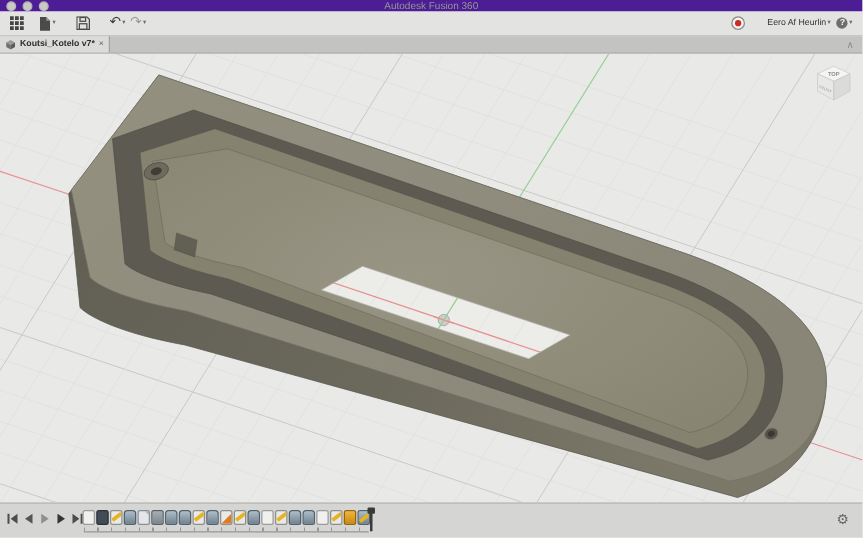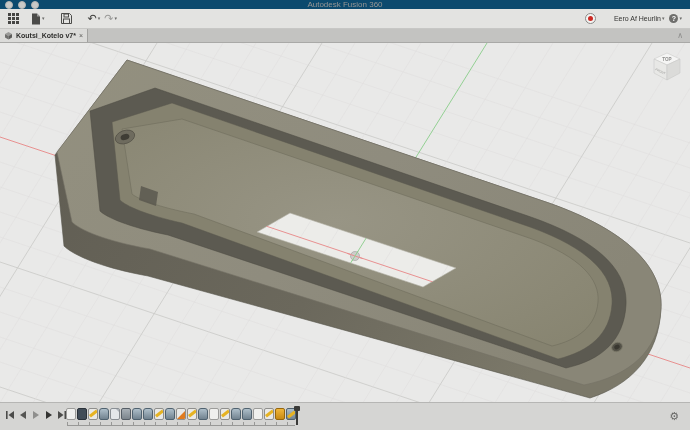--- a/index.html
+++ b/index.html
@@ -2,21 +2,21 @@
 <html><head>
 <meta charset="utf-8">
 <style>
   html,body{margin:0;padding:0;}
   body{width:690px;height:430px;overflow:hidden;background:#e9e9e8;
        font-family:"Liberation Sans","DejaVu Sans",sans-serif;
        -webkit-font-smoothing:antialiased;}
   .window{width:690px;height:430px;display:flex;flex-direction:column;}
 
   
-  .titlebar{height:9px;background:#0c4a6e;display:flex;align-items:center;position:relative;flex:0 0 auto;}
+  .titlebar{height:9px;background:#4c1d95;display:flex;align-items:center;position:relative;flex:0 0 auto;}
   .tl-dot{width:6px;height:6px;border-radius:50%;background:#c9c9c7;border:0.5px solid #b4b4b2;margin-left:5px;}
   .win-title{position:absolute;left:0;right:0;text-align:center;font-size:8px;color:#969694;line-height:9px;}
 
   
   .toolbar{height:19px;background:#e3e3e1;border-bottom:1px solid #c7c7c5;display:flex;align-items:center;flex:0 0 auto;}
   .tb-left{display:flex;align-items:center;gap:4px;padding-left:8px;}
   .tb-right{margin-left:auto;display:flex;align-items:center;gap:5px;padding-right:8px;}
   .tb-btn{display:flex;align-items:center;gap:1px;cursor:default;}
   .grid-ic{display:grid;grid-template-columns:repeat(3,3px);grid-template-rows:repeat(3,3px);gap:1px;margin-right:8px;}
   .grid-ic i{background:#454543;}

